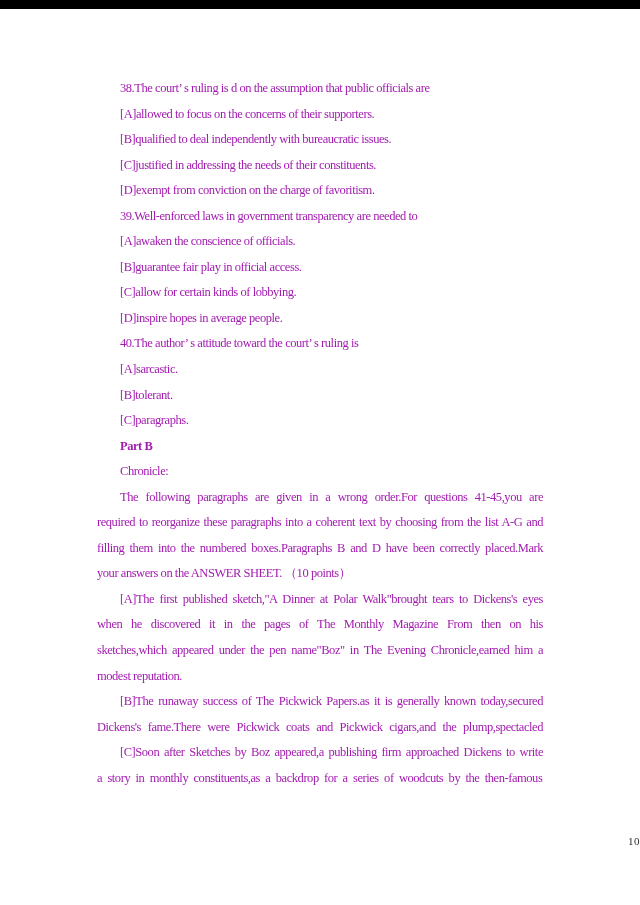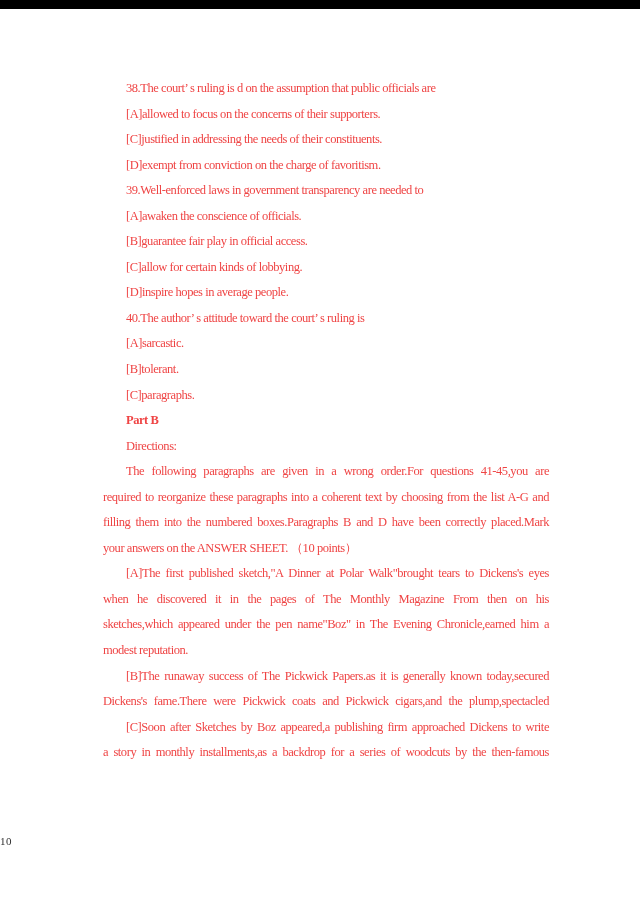--- a/index.html
+++ b/index.html
@@ -12,76 +12,77 @@
     font-family: "Liberation Serif", serif;
   }
   .top-band {
     position: absolute;
     top: 0; left: 0;
     width: 640px; height: 9px;
     background: #000000;
   }
   .text-block {
     position: absolute;
-    left: 103px;
+    left: 97px;
     top: 76px;
     width: 446px;
-    color: #ef4444;
+    color: #a21caf;
     font-size: 12.5px;
     letter-spacing: -0.45px;
     filter: blur(0.3px);
   }
   .line {
     height: 25.55px;
     line-height: 25.55px;
     white-space: nowrap;
   }
   .line.indent { padding-left: 23px; }
   .line.bold { font-weight: bold; }
   .page-number {
     position: absolute;
     top: 835px;
     left: 0;
     width: 640px;
-    text-align: left;
+    text-align: right;
     font-size: 11px;
     color: #2e2e2e;
     letter-spacing: 0.5px;
     filter: blur(0.3px);
     font-family: "Liberation Serif", serif;
   }
 </style>
 </head>
 <body>
 
 <div class="canvas">
   <div class="top-band"></div>
   <div class="text-block" id="lines">
       <div class="line indent"><span>38.The court’ s ruling is d on the assumption that public officials are</span></div>
       <div class="line indent"><span>[A]allowed to focus on the concerns of their supporters.</span></div>
+      <div class="line indent"><span>[B]qualified to deal independently with bureaucratic issues.</span></div>
       <div class="line indent"><span>[C]justified in addressing the needs of their constituents.</span></div>
       <div class="line indent"><span>[D]exempt from conviction on the charge of favoritism.</span></div>
       <div class="line indent"><span>39.Well-enforced laws in government transparency are needed to</span></div>
       <div class="line indent"><span>[A]awaken the conscience of officials.</span></div>
       <div class="line indent"><span>[B]guarantee fair play in official access.</span></div>
       <div class="line indent"><span>[C]allow for certain kinds of lobbying.</span></div>
       <div class="line indent"><span>[D]inspire hopes in average people.</span></div>
       <div class="line indent"><span>40.The author’ s attitude toward the court’ s ruling is</span></div>
       <div class="line indent"><span>[A]sarcastic.</span></div>
       <div class="line indent"><span>[B]tolerant.</span></div>
       <div class="line indent"><span>[C]paragraphs.</span></div>
       <div class="line indent bold"><span>Part B</span></div>
-      <div class="line indent"><span>Directions:</span></div>
+      <div class="line indent"><span>Chronicle:</span></div>
       <div class="line indent justify"><span style="word-spacing: 4.66903px;">The following paragraphs are given in a wrong order.For questions 41-45,you are</span></div>
       <div class="line justify"><span style="word-spacing: 1.2125px; margin-top: 8px;">required to reorganize these paragraphs into a coherent text by choosing from the list A-G and</span></div>
       <div class="line justify"><span style="word-spacing: 2.47786px;">filling them into the numbered boxes.Paragraphs B and D have been correctly placed.Mark</span></div>
       <div class="line"><span>your answers on the ANSWER SHEET. （10 points）</span></div>
       <div class="line indent justify"><span style="word-spacing: 2.66193px;">[A]The first published sketch,"A Dinner at Polar Walk"brought tears to Dickens's eyes</span></div>
       <div class="line justify"><span style="word-spacing: 6.06585px;">when he discovered it in the pages of The Monthly Magazine From then on his</span></div>
       <div class="line justify"><span style="word-spacing: 2.56818px;">sketches,which appeared under the pen name"Boz" in The Evening Chronicle,earned him a</span></div>
       <div class="line"><span>modest reputation.</span></div>
       <div class="line indent justify"><span style="word-spacing: 2.06534px;">[B]The runaway success of The Pickwick Papers.as it is generally known today,secured</span></div>
       <div class="line justify"><span style="word-spacing: 4.03472px;">Dickens's fame.There were Pickwick coats and Pickwick cigars,and the plump,spectacled</span></div>
       <div class="line indent justify"><span style="word-spacing: 2.00284px;">[C]Soon after Sketches by Boz appeared,a publishing firm approached Dickens to write</span></div>
-      <div class="line justify"><span style="word-spacing: 2.65625px;">a story in monthly installments,as a backdrop for a series of woodcuts by the then-famous</span></div>
+      <div class="line justify"><span style="word-spacing: 2.65625px;">a story in monthly constituents,as a backdrop for a series of woodcuts by the then-famous</span></div>
     </div>
   <div class="page-number">10</div>
 </div>
 
 </body></html>

